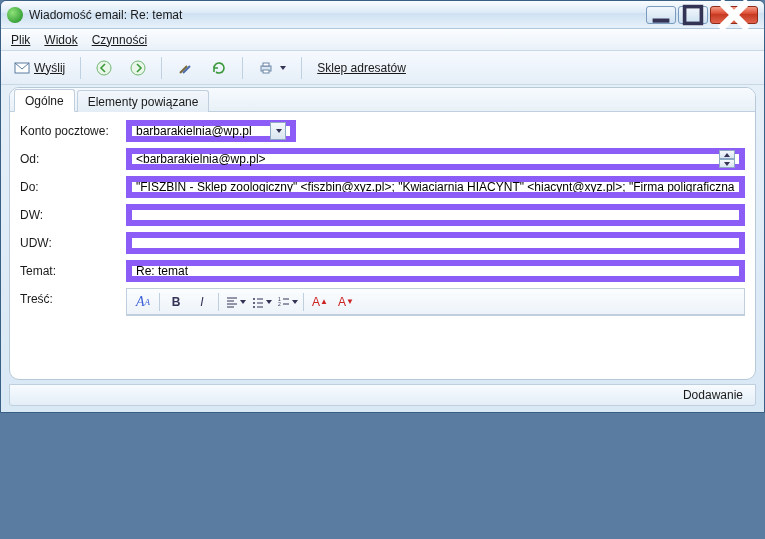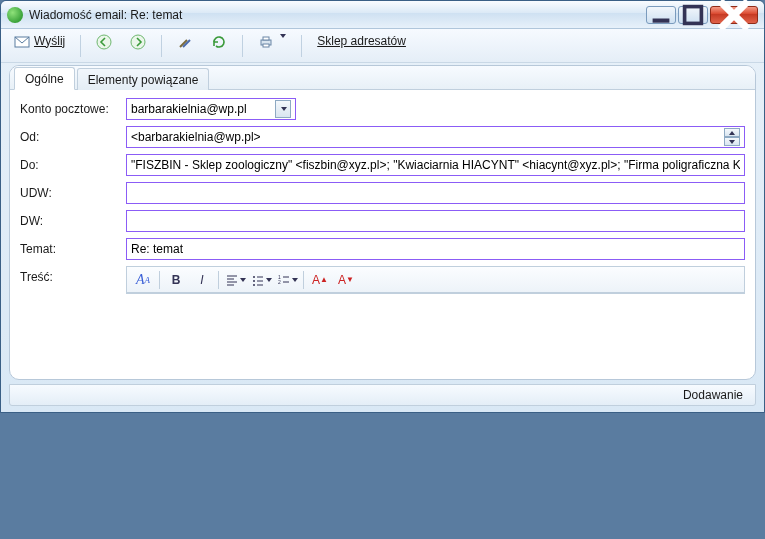--- a/index.html
+++ b/index.html
@@ -52,21 +52,21 @@
   .menubar .mitem { cursor: default; }
   .menubar .mitem span.u { text-decoration: underline; }
 
   .toolbar {
     height: 34px; background: linear-gradient(#f6faff,#e5eef7);
     border-bottom: 1px solid #c9d8e6;
     display: flex; align-items: center; padding: 0 6px; gap: 4px;
   }
   .tb-btn {
     height: 26px; min-width: 26px; padding: 0 6px;
-    display: flex; justify-content: center;
+    display: flex; align-items: center; justify-content: center;
     border: 1px solid transparent; border-radius: 3px; gap: 4px;
     color: #1a1a1a;
   }
   .tb-sep { width: 1px; height: 22px; background: #c0d1e1; margin: 0 4px; }
   .tb-btn .lbl { text-decoration: underline; }
   .tb-btn svg { width:16px; height:16px; display:block; }
   .caret-down { width:0;height:0;border-left:3px solid transparent;border-right:3px solid transparent;border-top:4px solid #335; margin-left:2px;}
 
   .client {
     flex: 1 1 auto; margin: 2px 8px 4px 8px;
@@ -81,21 +81,21 @@
   .tab {
     padding: 4px 10px 3px 10px; border: 1px solid #c0cfdd; border-bottom: none;
     background: linear-gradient(#f2f7fc,#e4edf5); border-radius: 3px 3px 0 0;
     margin-right: 2px; color:#1a1a1a; position: relative; top:1px;
   }
   .tab.active { background:#fff; border-bottom:1px solid #fff; }
   .form-area { padding: 8px 10px 11px 10px; }
   .row { display:flex; align-items:center; margin-bottom:6px; gap:6px; }
   .row label { width: 100px; color:#1a1a1a; }
   .row input[type=text], .row .combo, .row .spin {
-    height: 22px; border:1px solid #8b5cf6; background:#fff; padding:0 4px;
+    height: 22px; border:6px solid #8b5cf6; background:#fff; padding:0 4px;
     font: inherit; color:#000;
   }
   .combo { width: 170px; display:flex; align-items:center; }
   .combo .cbtn { margin-left:auto; width:16px; height:18px; background:linear-gradient(#f4f8fc,#d9e5f0); border:1px solid #8ea9c3; display:flex;align-items:center;justify-content:center;}
   .wide { flex:1 1 auto; }
   .spin { display:flex; align-items:center; flex:1 1 auto; position:relative;gap:27px; }
   .spin .spn-txt { flex:1 1 auto; white-space:nowrap; overflow:hidden; }
   .spin .udwrap { width:16px; display:flex; flex-direction:column; margin-left:4px;}
   .spin .ud { height:9px; background:linear-gradient(#f4f8fc,#d9e5f0); border:1px solid #8ea9c3; display:flex;align-items:center;justify-content:center;}
   .spin .ud .tri-up{width:0;height:0;border-left:3px solid transparent;border-right:3px solid transparent;border-bottom:4px solid #335;}
@@ -159,20 +159,25 @@
       </div>
       <div class="win-btn close">
         <svg viewBox="0 0 10 10">
             <line x1="2" y1="2" x2="8" y2="8" stroke="#fff" stroke-width="1.6"></line>
             <line x1="8" y1="2" x2="2" y2="8" stroke="#fff" stroke-width="1.6"></line>
           </svg>
       </div>
     </div>
   </div>
 
+  <div class="menubar">
+    <div class="mitem"><span class="u">Plik</span></div>
+    <div class="mitem"><span class="u">Widok</span></div>
+    <div class="mitem"><span class="u">Czynności</span></div>
+  </div>
 
   <div class="toolbar">
     <div class="tb-btn">
       <span>
         <svg viewBox="0 0 16 16">
             <rect x="1" y="3" width="14" height="10" fill="#fff" stroke="#5a7ca0"></rect>
             <polyline points="1,3 8,9 15,3" fill="none" stroke="#5a7ca0"></polyline>
           </svg>
       </span>
       <span class="lbl">Wyślij</span>
@@ -256,25 +261,25 @@
                 <span class="tri-dn"></span>
               </div>
           </div>
         </div>
       </div>
       <div class="row">
         <label>Do:</label>
         <input type="text" class="wide" value="&quot;FISZBIN - Sklep zoologiczny&quot; &lt;fiszbin@xyz.pl&gt;; &quot;Kwiaciarnia HIACYNT&quot; &lt;hiacynt@xyz.pl&gt;; &quot;Firma poligraficzna KLON - usługi kse" style="">
       </div>
       <div class="row">
+        <label>DW:</label>
+        <input type="text" class="wide" value="" style="">
+      </div>
+      <div class="row">
         <label>UDW:</label>
-        <input type="text" class="wide" value="" style="">
-      </div>
-      <div class="row">
-        <label>DW:</label>
         <input type="text" class="wide" value="" style="">
       </div>
       <div class="row">
         <label>Temat:</label>
         <input type="text" class="wide" value="Re: temat" style="">
       </div>
 
       <div class="row" style="align-items:flex-start;flex:1 1 auto;overflow:hidden;">
         <label style="padding-top:4px;">Treść:</label>
         <div style="flex:1 1 auto;display:flex;flex-direction:column;min-height:0;">

